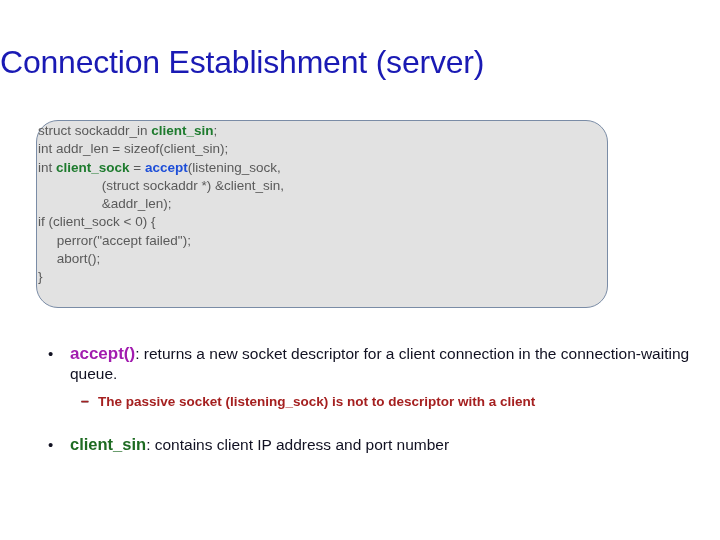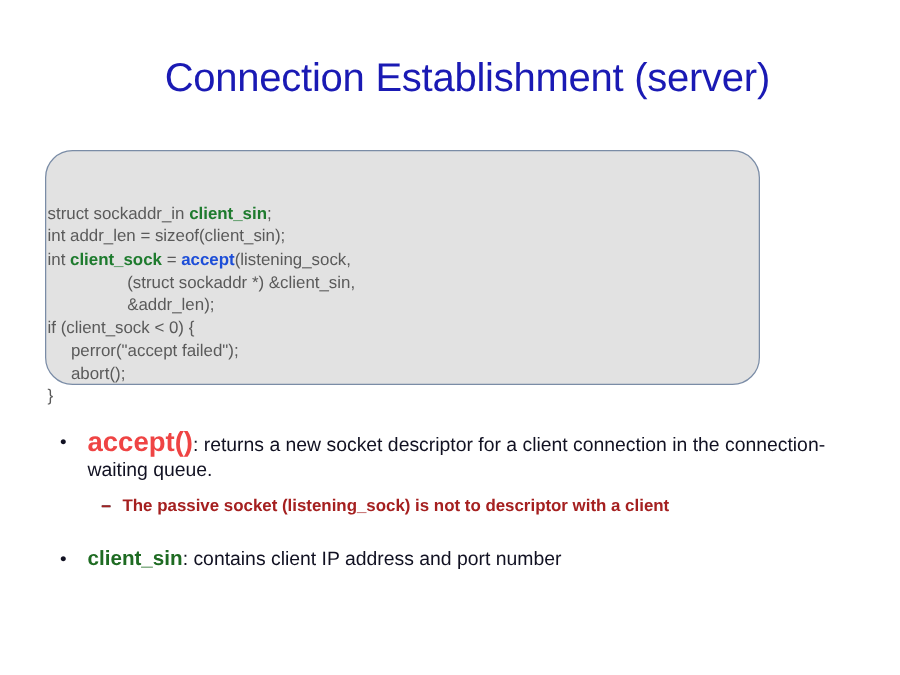--- a/index.html
+++ b/index.html
@@ -14,21 +14,21 @@
     overflow: hidden;
     position: relative;
   }
 
   
   .slide-title {
     position: absolute;
     left: 0;
     top: 44px;
     width: 616px;
-    text-align: right;
+    text-align: left;
     font-size: 32px;
     font-weight: 400;
     color: #1A1AB4;
     letter-spacing: -0.2px;
     white-space: nowrap;
   }
 
   
   .code-box {
     position: absolute;
@@ -44,21 +44,20 @@
   .code-text {
     position: absolute;
     left: 38px;
     top: 122px;
     width: 570px;
     font-family: "Liberation Sans", sans-serif;
     font-size: 13.5px;
     line-height: 18.3px;
     color: #5A5A5A;
     white-space: pre;
-    margin-top: 40px;
   }
   .code-text .grn {
     color: #1E7B2E;
     font-weight: bold;
   }
   .code-text .red {
     color: #1d4ed8;
     font-weight: bold;
   }
 
@@ -79,23 +78,23 @@
   }
   .lvl1 .dot {
     position: absolute;
     left: 48px;
     top: 0;
     font-size: 15px;
     line-height: 19.5px;
     color: #111122;
   }
   .lvl1 .kw-red {
-    color: #ef4444;
+    color: #a21caf;
     font-weight: bold;
-    font-size: 22px;
+    font-size: 17px;
   }
   .lvl1 .kw-green {
     color: #1E6B22;
     font-weight: bold;
     font-size: 16.5px;
   }
 
   .lvl2-group {
     margin-top: 9px;
   }

